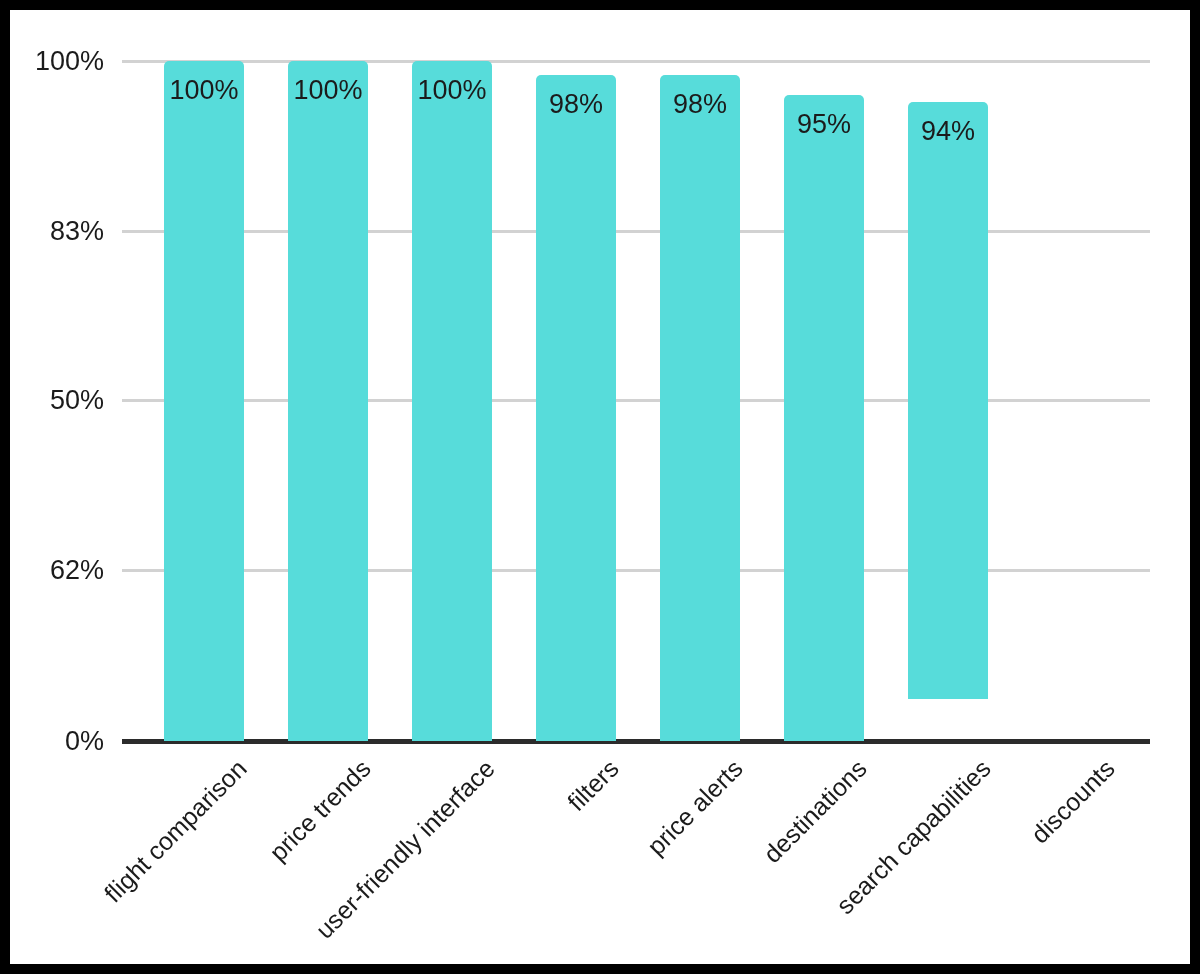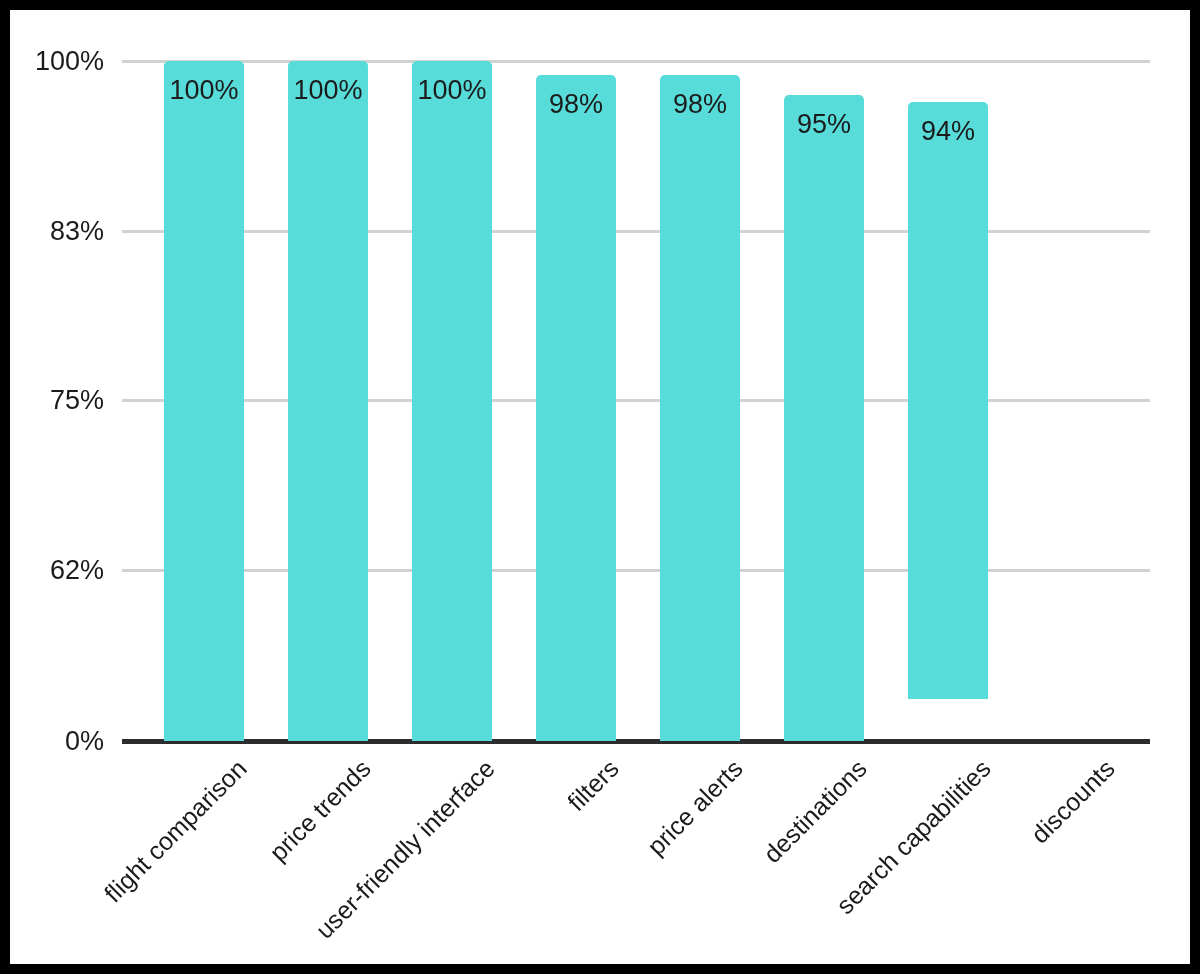--- a/index.html
+++ b/index.html
@@ -90,21 +90,21 @@
 <body>
 
 <div id="chart-frame">
   <div id="plot">
 
   <div class="axis-line" style="top: 729px;"></div>
       <div class="ytick-label" style="top: 731px;">0%</div>
       <div class="gridline" style="top: 558.5px;"></div>
       <div class="ytick-label" style="top: 559.5px;">62%</div>
       <div class="gridline" style="top: 389px;"></div>
-      <div class="ytick-label" style="top: 390px;">75%</div>
+      <div class="ytick-label" style="top: 390px;">50%</div>
       <div class="gridline" style="top: 219.5px;"></div>
       <div class="ytick-label" style="top: 220.5px;">83%</div>
       <div class="gridline" style="top: 50px;"></div>
       <div class="ytick-label" style="top: 51px;">100%</div>
       <div class="bar" style="left: 154px; top: 51px; height: 680px; background: rgb(87, 220, 218);">
         <span class="bar-value" style="color: rgb(27, 27, 27);">100%</span>
       </div>
       <div class="xtick-label" style="left: 222px;">flight comparison</div>
       <div class="bar" style="left: 278px; top: 51px; height: 680px; background: rgb(87, 220, 218);">
         <span class="bar-value" style="color: rgb(27, 27, 27);">100%</span>

